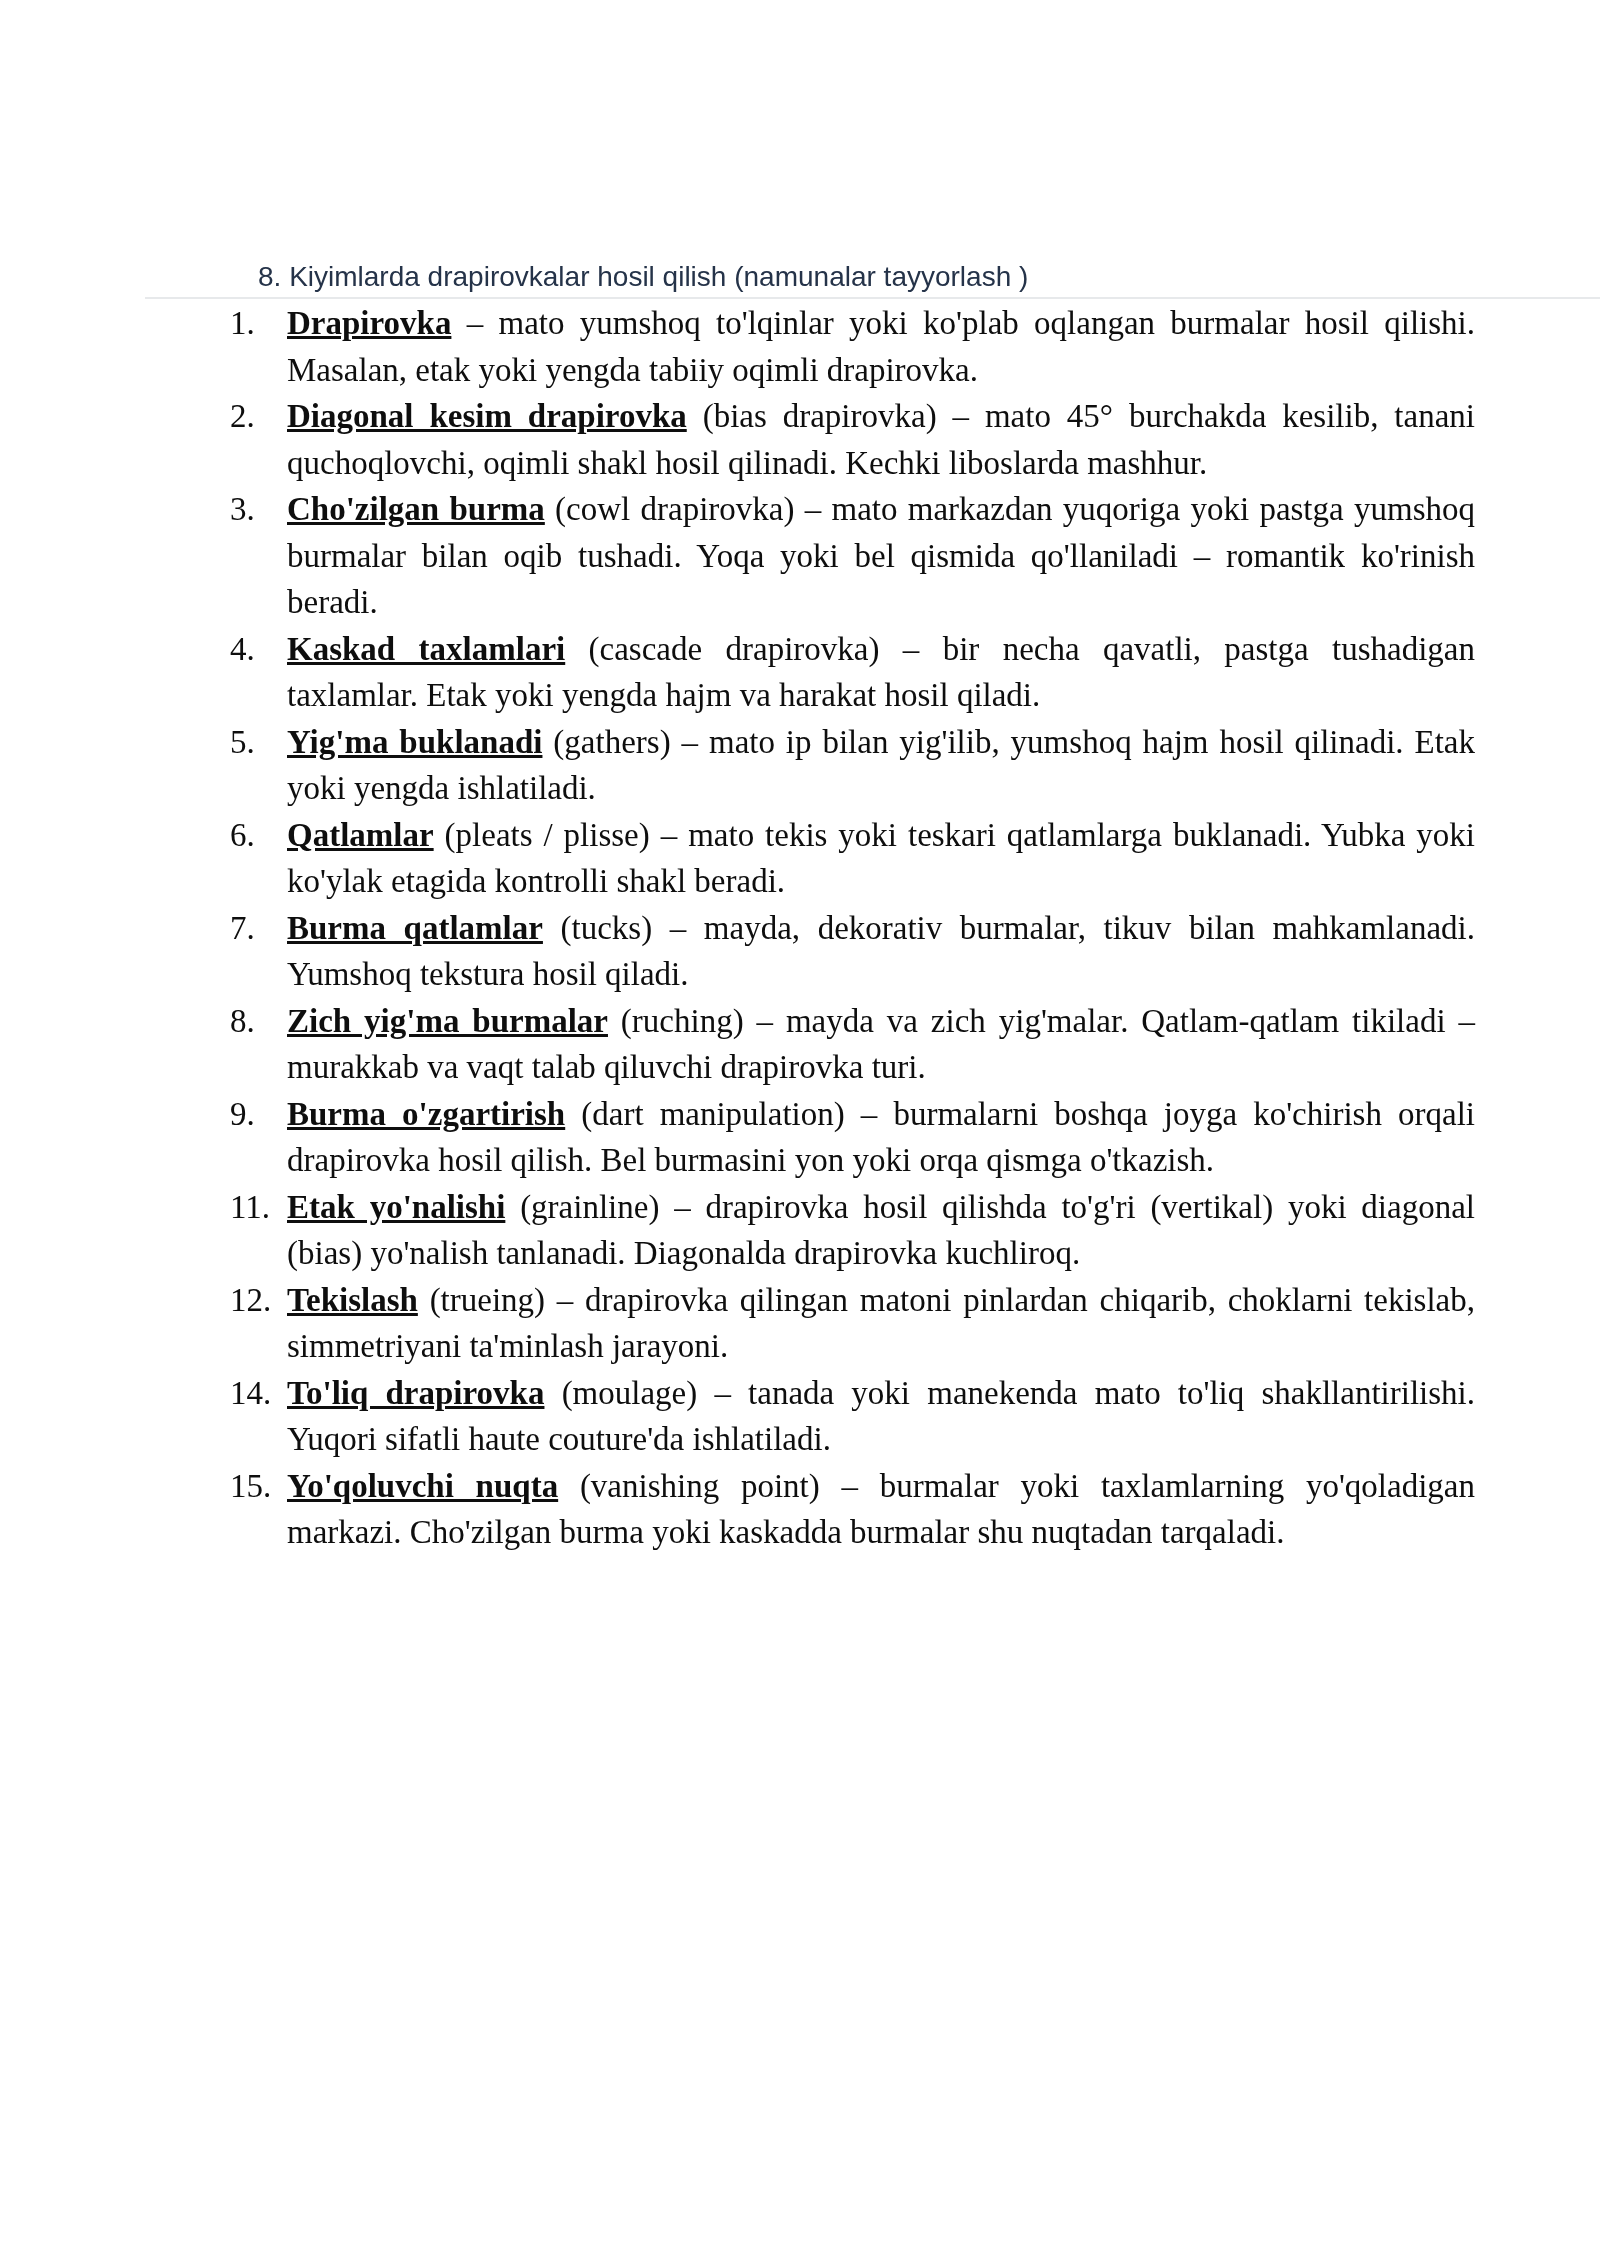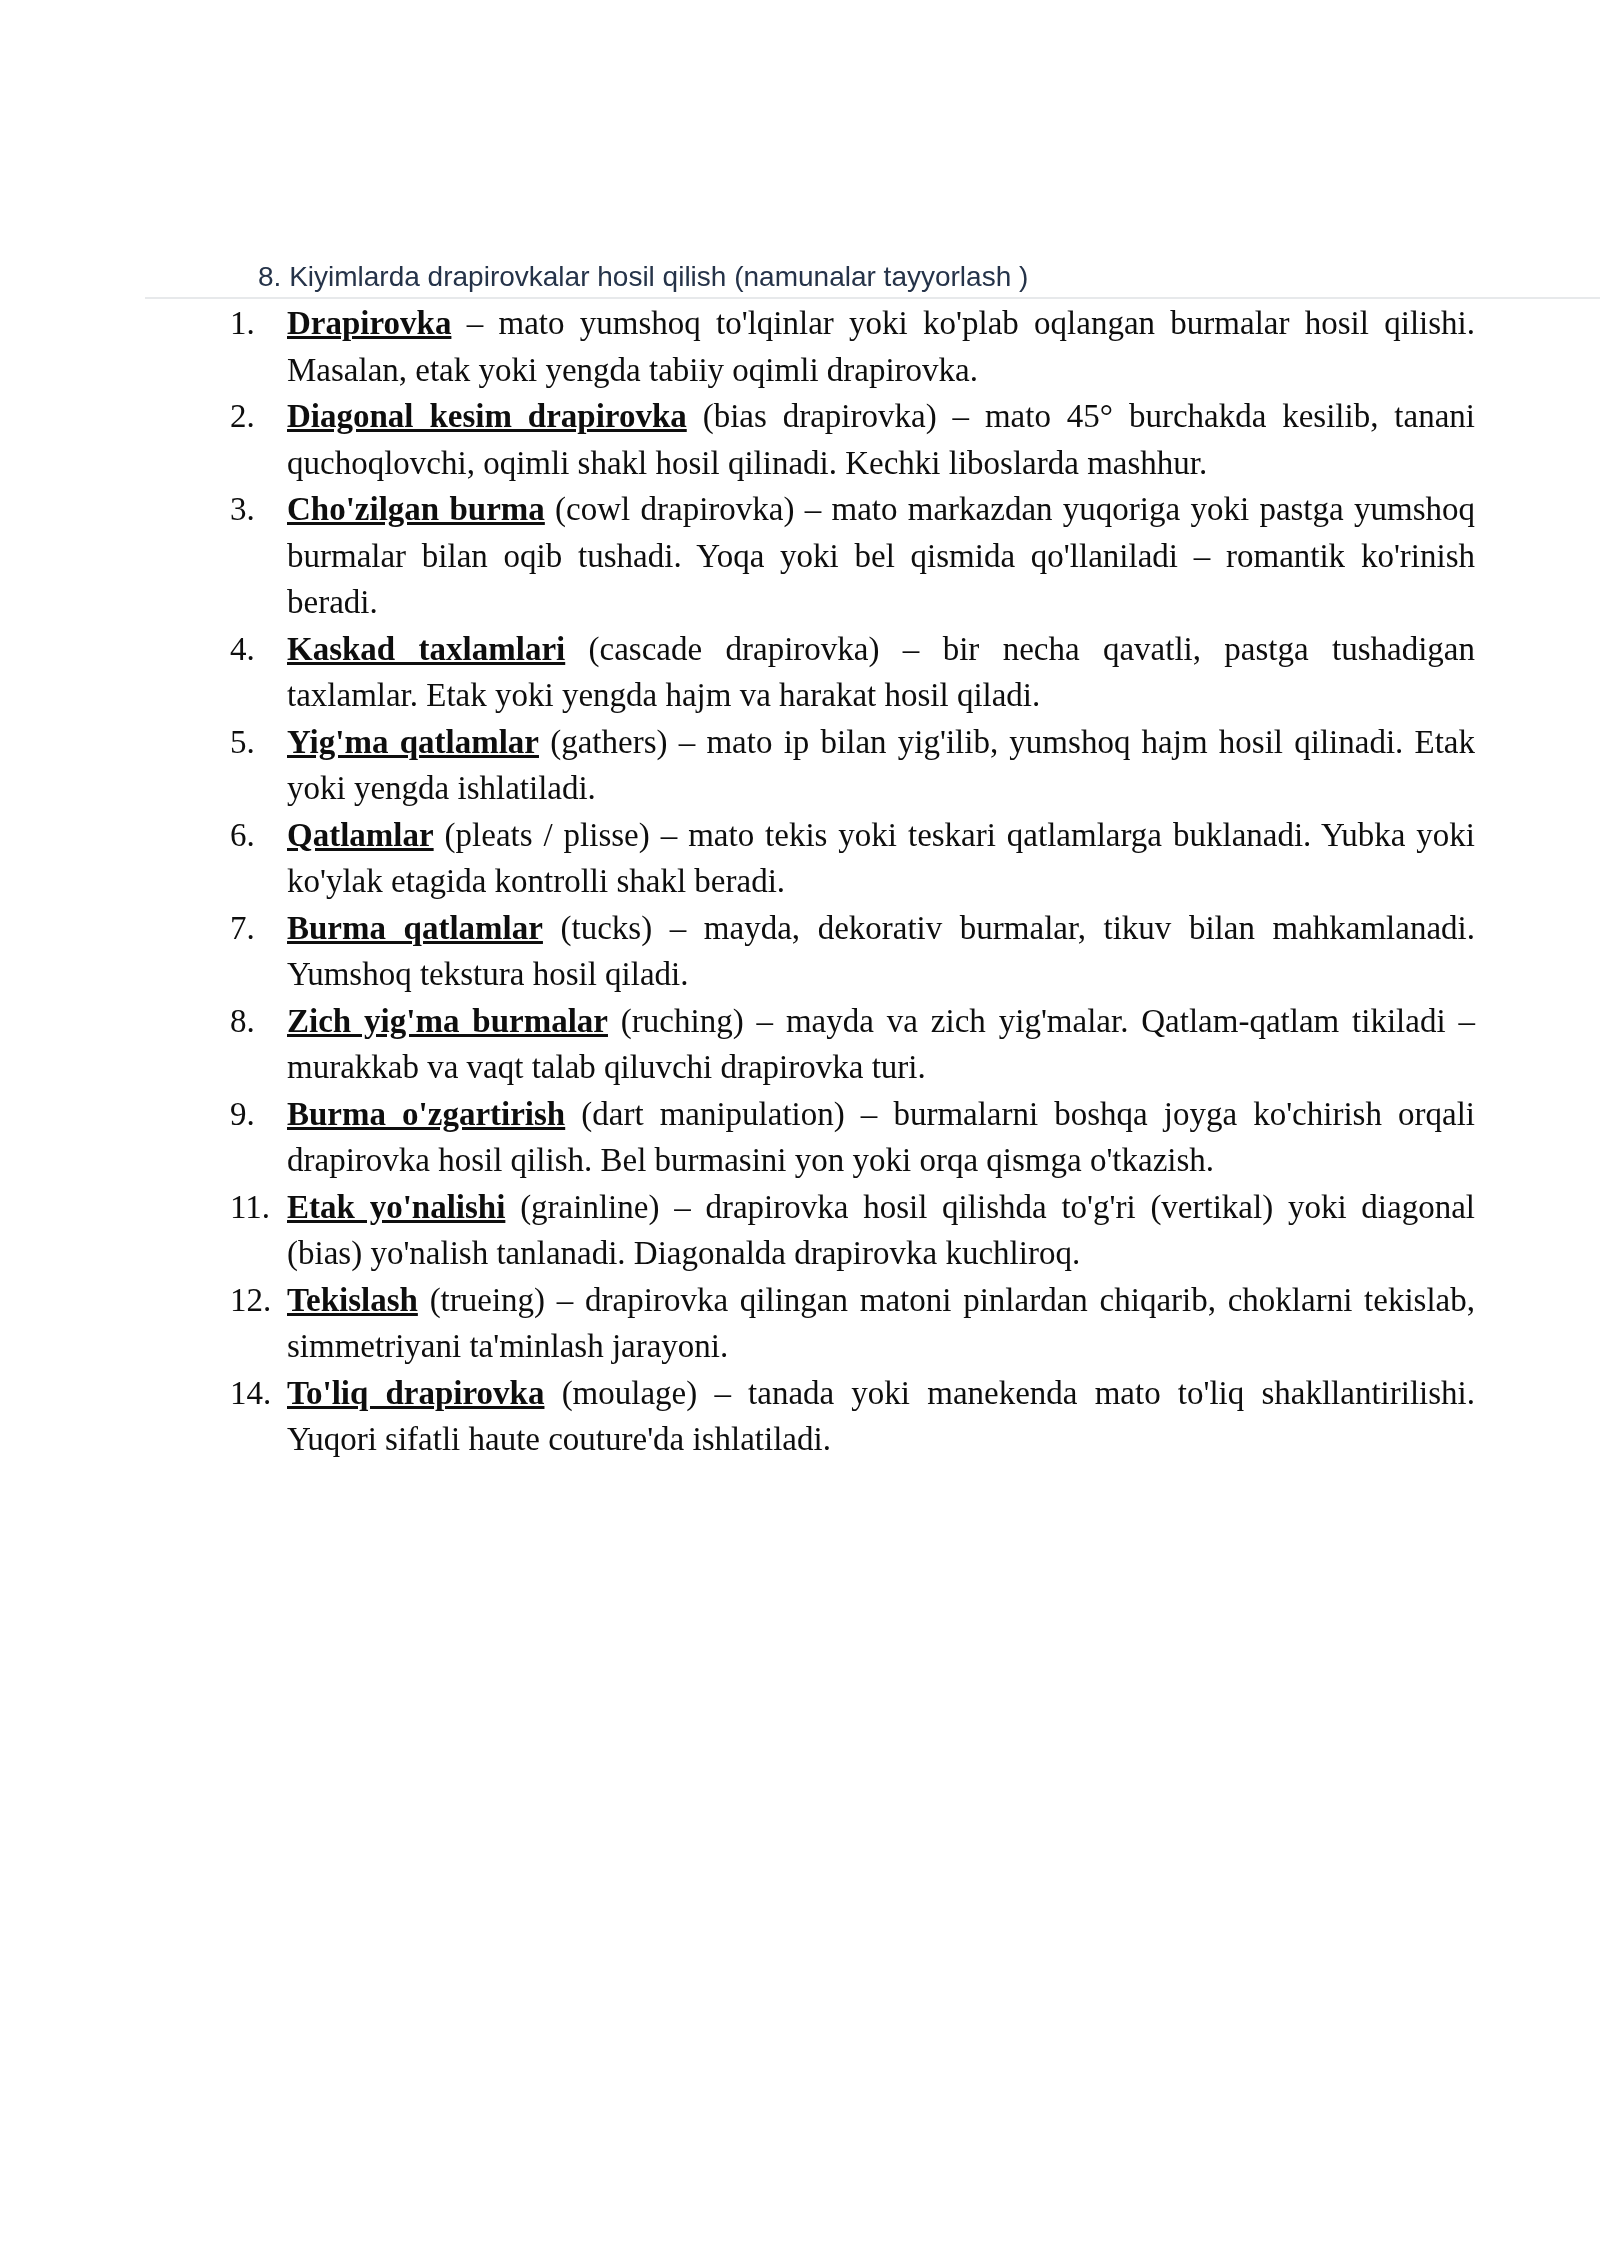--- a/index.html
+++ b/index.html
@@ -72,23 +72,24 @@
 
   <h1 class="doc-title">8. Kiyimlarda drapirovkalar hosil qilish (namunalar tayyorlash )</h1>
 
   <div class="title-divider"></div>
 
   <ol class="term-list">
     <li class="item"><span class="num">1.</span><span class="term">Drapirovka</span><span class="rest"> – mato yumshoq to'lqinlar yoki ko'plab oqlangan burmalar hosil qilishi. Masalan, etak yoki yengda tabiiy oqimli drapirovka.</span></li>
     <li class="item"><span class="num">2.</span><span class="term">Diagonal kesim drapirovka</span><span class="rest"> (bias drapirovka) – mato 45° burchakda kesilib, tanani quchoqlovchi, oqimli shakl hosil qilinadi. Kechki liboslarda mashhur.</span></li>
     <li class="item"><span class="num">3.</span><span class="term">Cho'zilgan burma</span><span class="rest"> (cowl drapirovka) – mato markazdan yuqoriga yoki pastga yumshoq burmalar bilan oqib tushadi. Yoqa yoki bel qismida qo'llaniladi – romantik ko'rinish beradi.</span></li>
     <li class="item"><span class="num">4.</span><span class="term">Kaskad taxlamlari</span><span class="rest"> (cascade drapirovka) – bir necha qavatli, pastga tushadigan taxlamlar. Etak yoki yengda hajm va harakat hosil qiladi.</span></li>
-    <li class="item"><span class="num">5.</span><span class="term">Yig'ma qatlamlar</span><span class="rest"> (gathers) – mato ip bilan yig'ilib, yumshoq hajm hosil qilinadi. Etak yoki yengda ishlatiladi.</span></li>
+    <li class="item"><span class="num">5.</span><span class="term">Yig'ma buklanadi</span><span class="rest"> (gathers) – mato ip bilan yig'ilib, yumshoq hajm hosil qilinadi. Etak yoki yengda ishlatiladi.</span></li>
     <li class="item"><span class="num">6.</span><span class="term">Qatlamlar</span><span class="rest"> (pleats / plisse) – mato tekis yoki teskari qatlamlarga buklanadi. Yubka yoki ko'ylak etagida kontrolli shakl beradi.</span></li>
     <li class="item"><span class="num">7.</span><span class="term">Burma qatlamlar</span><span class="rest"> (tucks) – mayda, dekorativ burmalar, tikuv bilan mahkamlanadi. Yumshoq tekstura hosil qiladi.</span></li>
     <li class="item"><span class="num">8.</span><span class="term">Zich yig'ma burmalar</span><span class="rest"> (ruching) – mayda va zich yig'malar. Qatlam-qatlam tikiladi – murakkab va vaqt talab qiluvchi drapirovka turi.</span></li>
     <li class="item"><span class="num">9.</span><span class="term">Burma o'zgartirish</span><span class="rest"> (dart manipulation) – burmalarni boshqa joyga ko'chirish orqali drapirovka hosil qilish. Bel burmasini yon yoki orqa qismga o'tkazish.</span></li>
     <li class="item"><span class="num">11.</span><span class="term">Etak yo'nalishi</span><span class="rest"> (grainline) – drapirovka hosil qilishda to'g'ri (vertikal) yoki diagonal (bias) yo'nalish tanlanadi. Diagonalda drapirovka kuchliroq.</span></li>
     <li class="item"><span class="num">12.</span><span class="term">Tekislash</span><span class="rest"> (trueing) – drapirovka qilingan matoni pinlardan chiqarib, choklarni tekislab, simmetriyani ta'minlash jarayoni.</span></li>
     <li class="item"><span class="num">14.</span><span class="term">To'liq drapirovka</span><span class="rest"> (moulage) – tanada yoki manekenda mato to'liq shakllantirilishi. Yuqori sifatli haute couture'da ishlatiladi.</span></li>
+    <li class="item"><span class="num">15.</span><span class="term">Yo'qoluvchi nuqta</span><span class="rest"> (vanishing point) – burmalar yoki taxlamlarning yo'qoladigan markazi. Cho'zilgan burma yoki kaskadda burmalar shu nuqtadan tarqaladi.</span></li>
   </ol>
 
 </div>
 
 </body></html>

